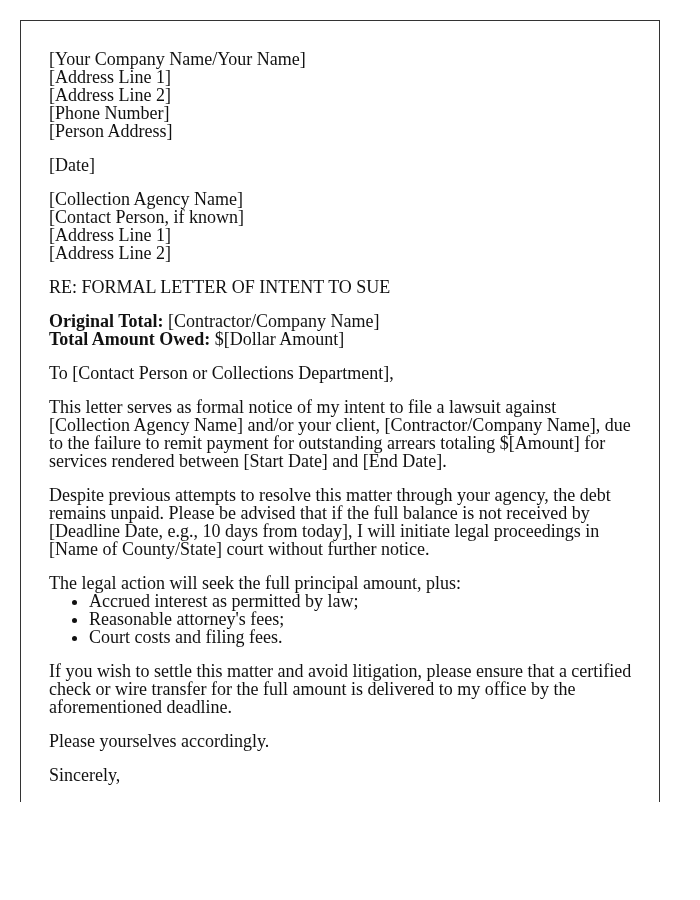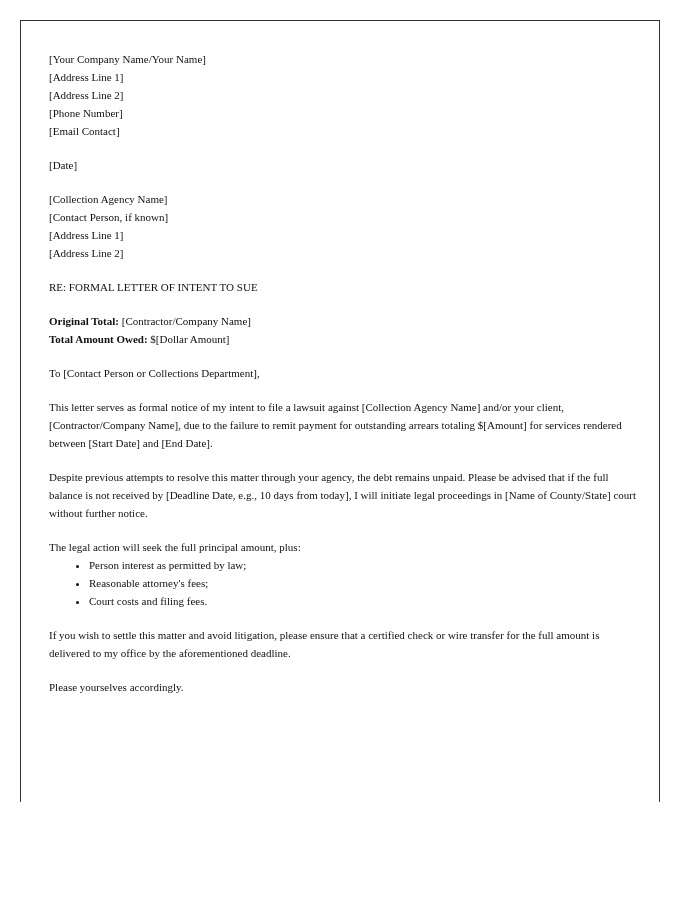--- a/index.html
+++ b/index.html
@@ -26,21 +26,21 @@
       border-right: 1px solid #333333;
       box-sizing: border-box;
       overflow: hidden;
       background: #ffffff;
     }
     .letter {
       position: absolute;
       left: 28px;
       top: 29px;
       width: 590px;
-      font-size: 11px;
+      font-size: 18px;
       line-height: 18px;
     }
     .block {
       margin: 0 0 16px 0;
     }
     .line {
       display: block;
       white-space: nowrap;
     }
     .subject {
@@ -65,21 +65,21 @@
 <body>
 
 <div class="page">
   <div class="letter">
 
     <div class="block">
       <span class="line">[Your Company Name/Your Name]</span>
       <span class="line">[Address Line 1]</span>
       <span class="line">[Address Line 2]</span>
       <span class="line">[Phone Number]</span>
-      <span class="line">[Email Contact]</span>
+      <span class="line">[Person Address]</span>
     </div>
 
     <div class="block">
       <span class="line">[Date]</span>
     </div>
 
     <div class="block">
       <span class="line">[Collection Agency Name]</span>
       <span class="line">[Contact Person, if known]</span>
       <span class="line">[Address Line 1]</span>
@@ -95,24 +95,25 @@
 
     <p class="para">To [Contact Person or Collections Department],</p>
 
     <p class="para">This letter serves as formal notice of my intent to file a lawsuit against [Collection Agency Name] and/or your client, [Contractor/Company Name], due to the failure to remit payment for outstanding arrears totaling $[Amount] for services rendered between [Start Date] and [End Date].</p>
 
     <p class="para">Despite previous attempts to resolve this matter through your agency, the debt remains unpaid. Please be advised that if the full balance is not received by [Deadline Date, e.g., 10 days from today], I will initiate legal proceedings in [Name of County/State] court without further notice.</p>
 
     <p class="para" style="margin-bottom:0;">The legal action will seek the full principal amount, plus:</p>
 
     <ul class="remedies">
-      <li>Person interest as permitted by law;</li>
+      <li>Accrued interest as permitted by law;</li>
       <li>Reasonable attorney's fees;</li>
       <li>Court costs and filing fees.</li>
     </ul>
 
     <p class="para">If you wish to settle this matter and avoid litigation, please ensure that a certified check or wire transfer for the full amount is delivered to my office by the aforementioned deadline.</p>
 
     <p class="para">Please yourselves accordingly.</p>
 
+    <p class="para">Sincerely,</p>
 
   </div>
 </div>
 
 </body></html>

